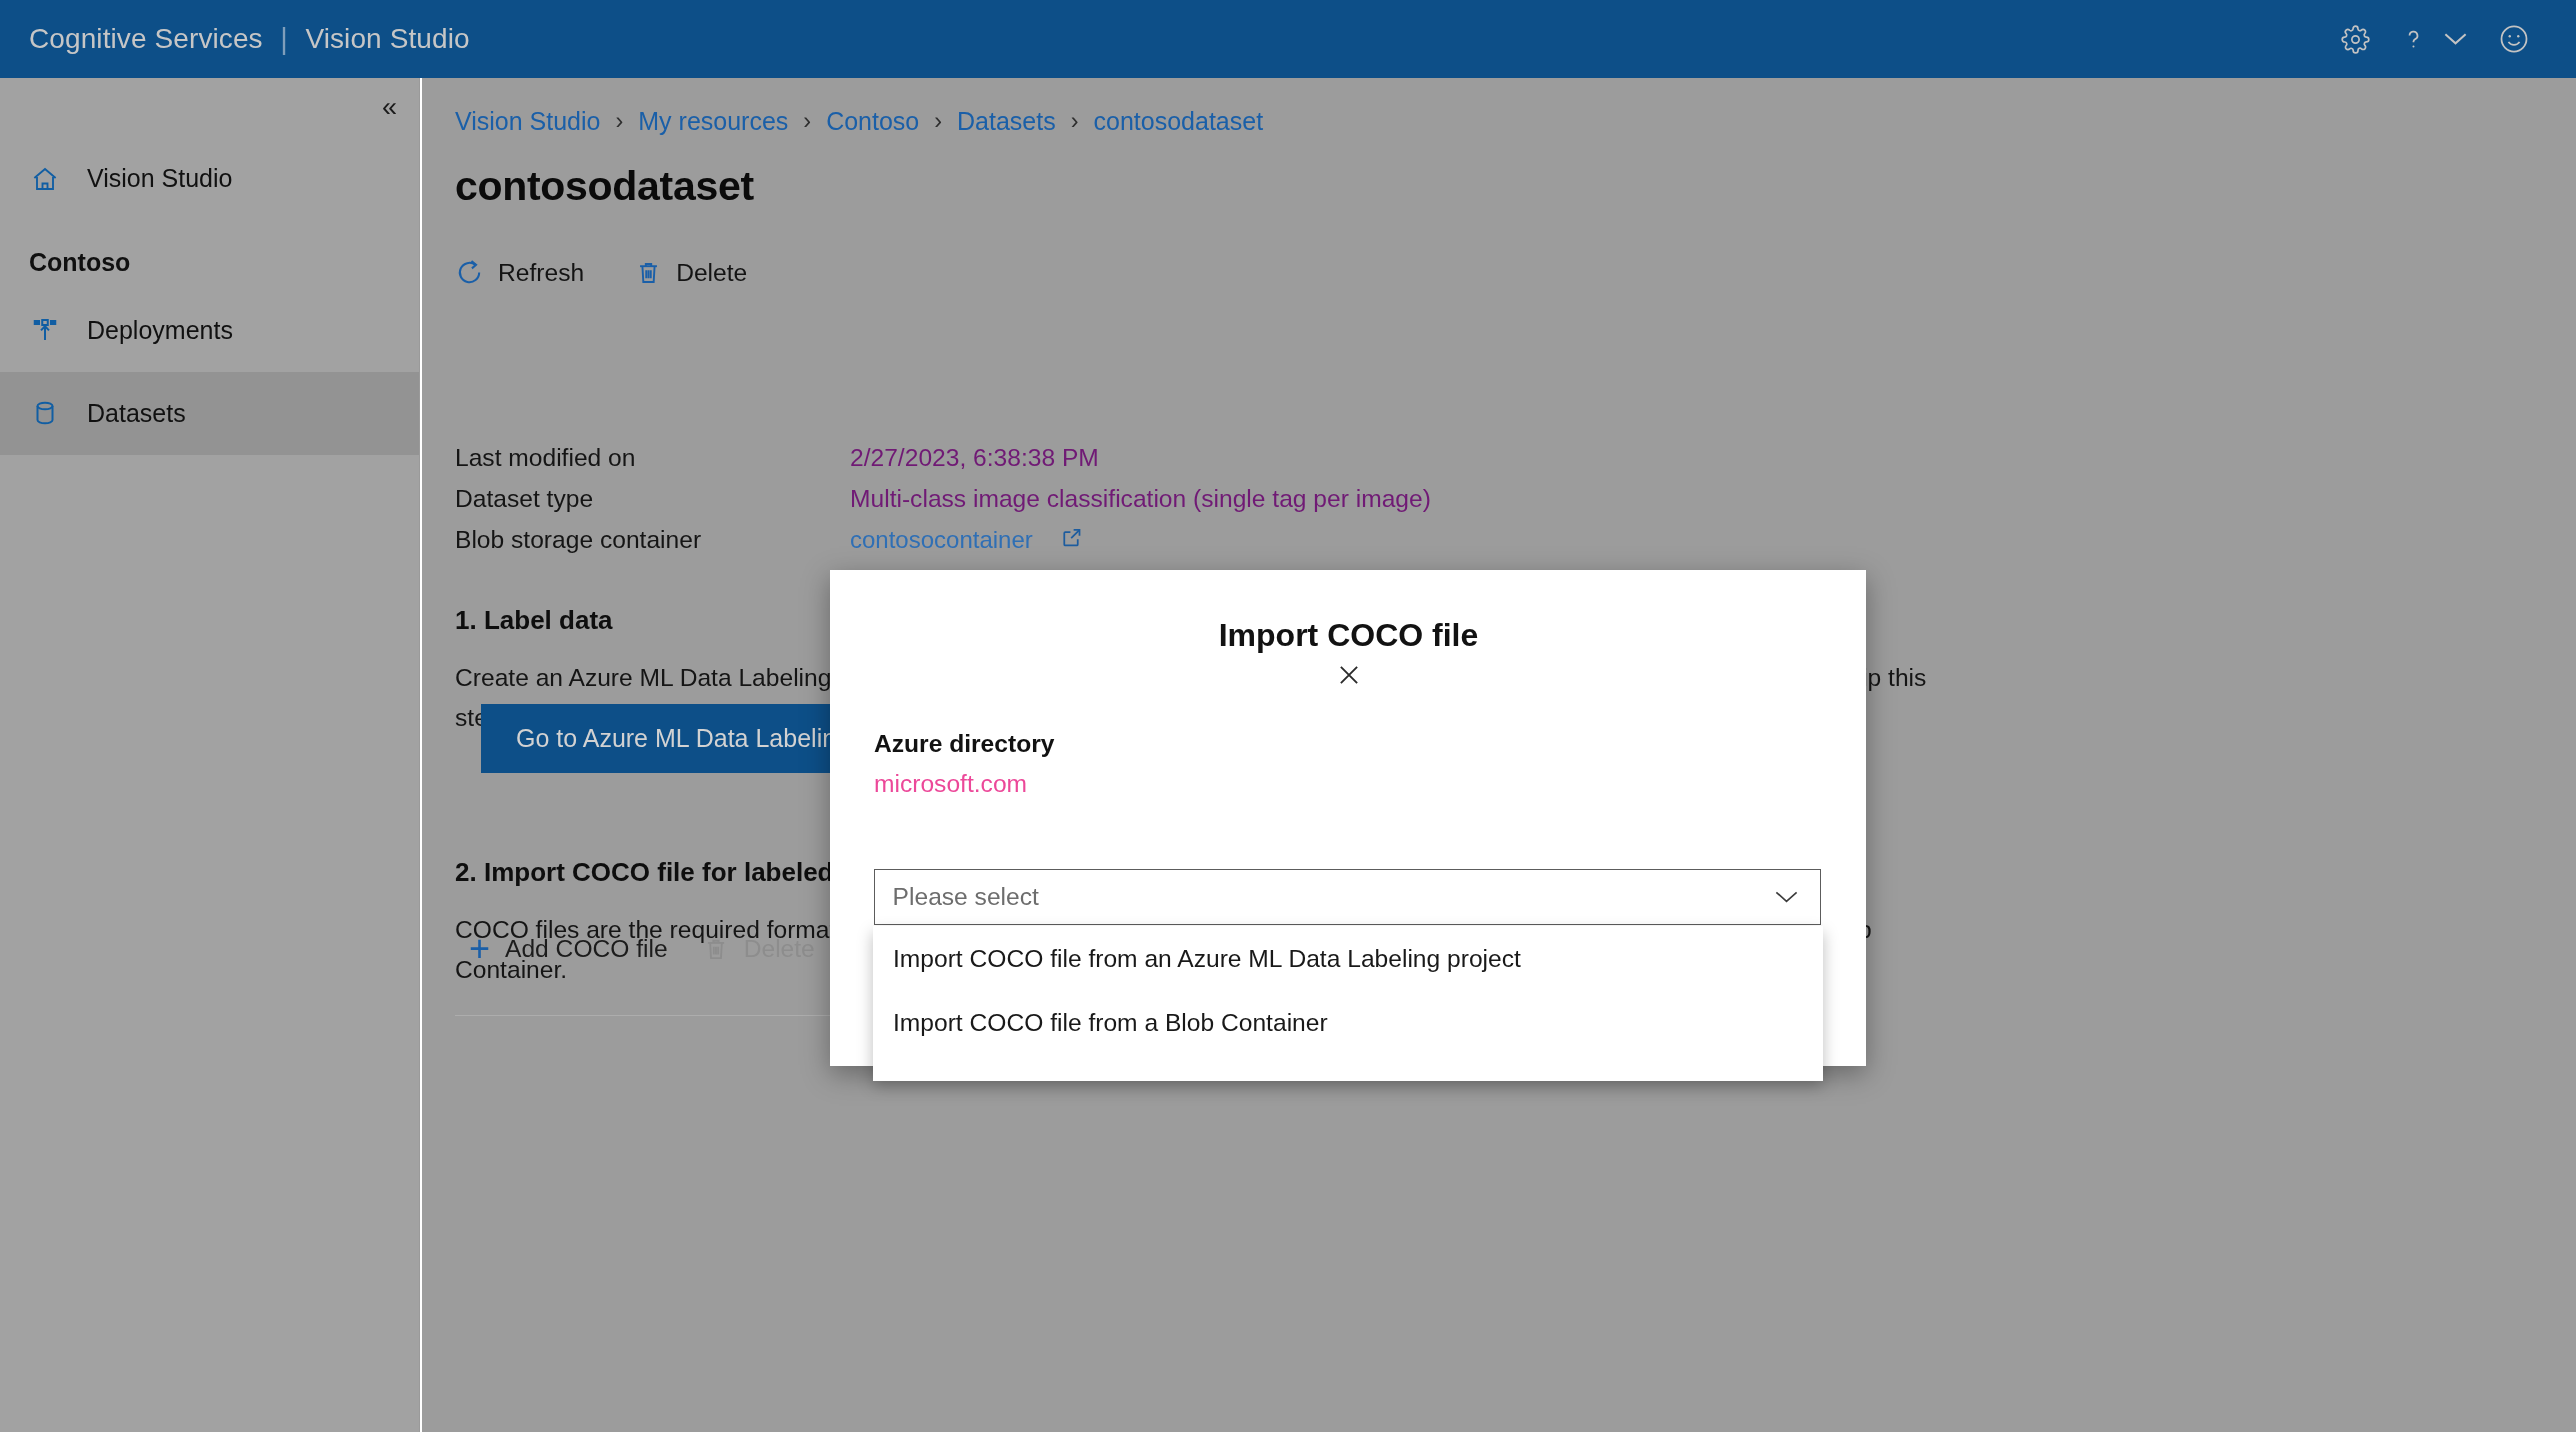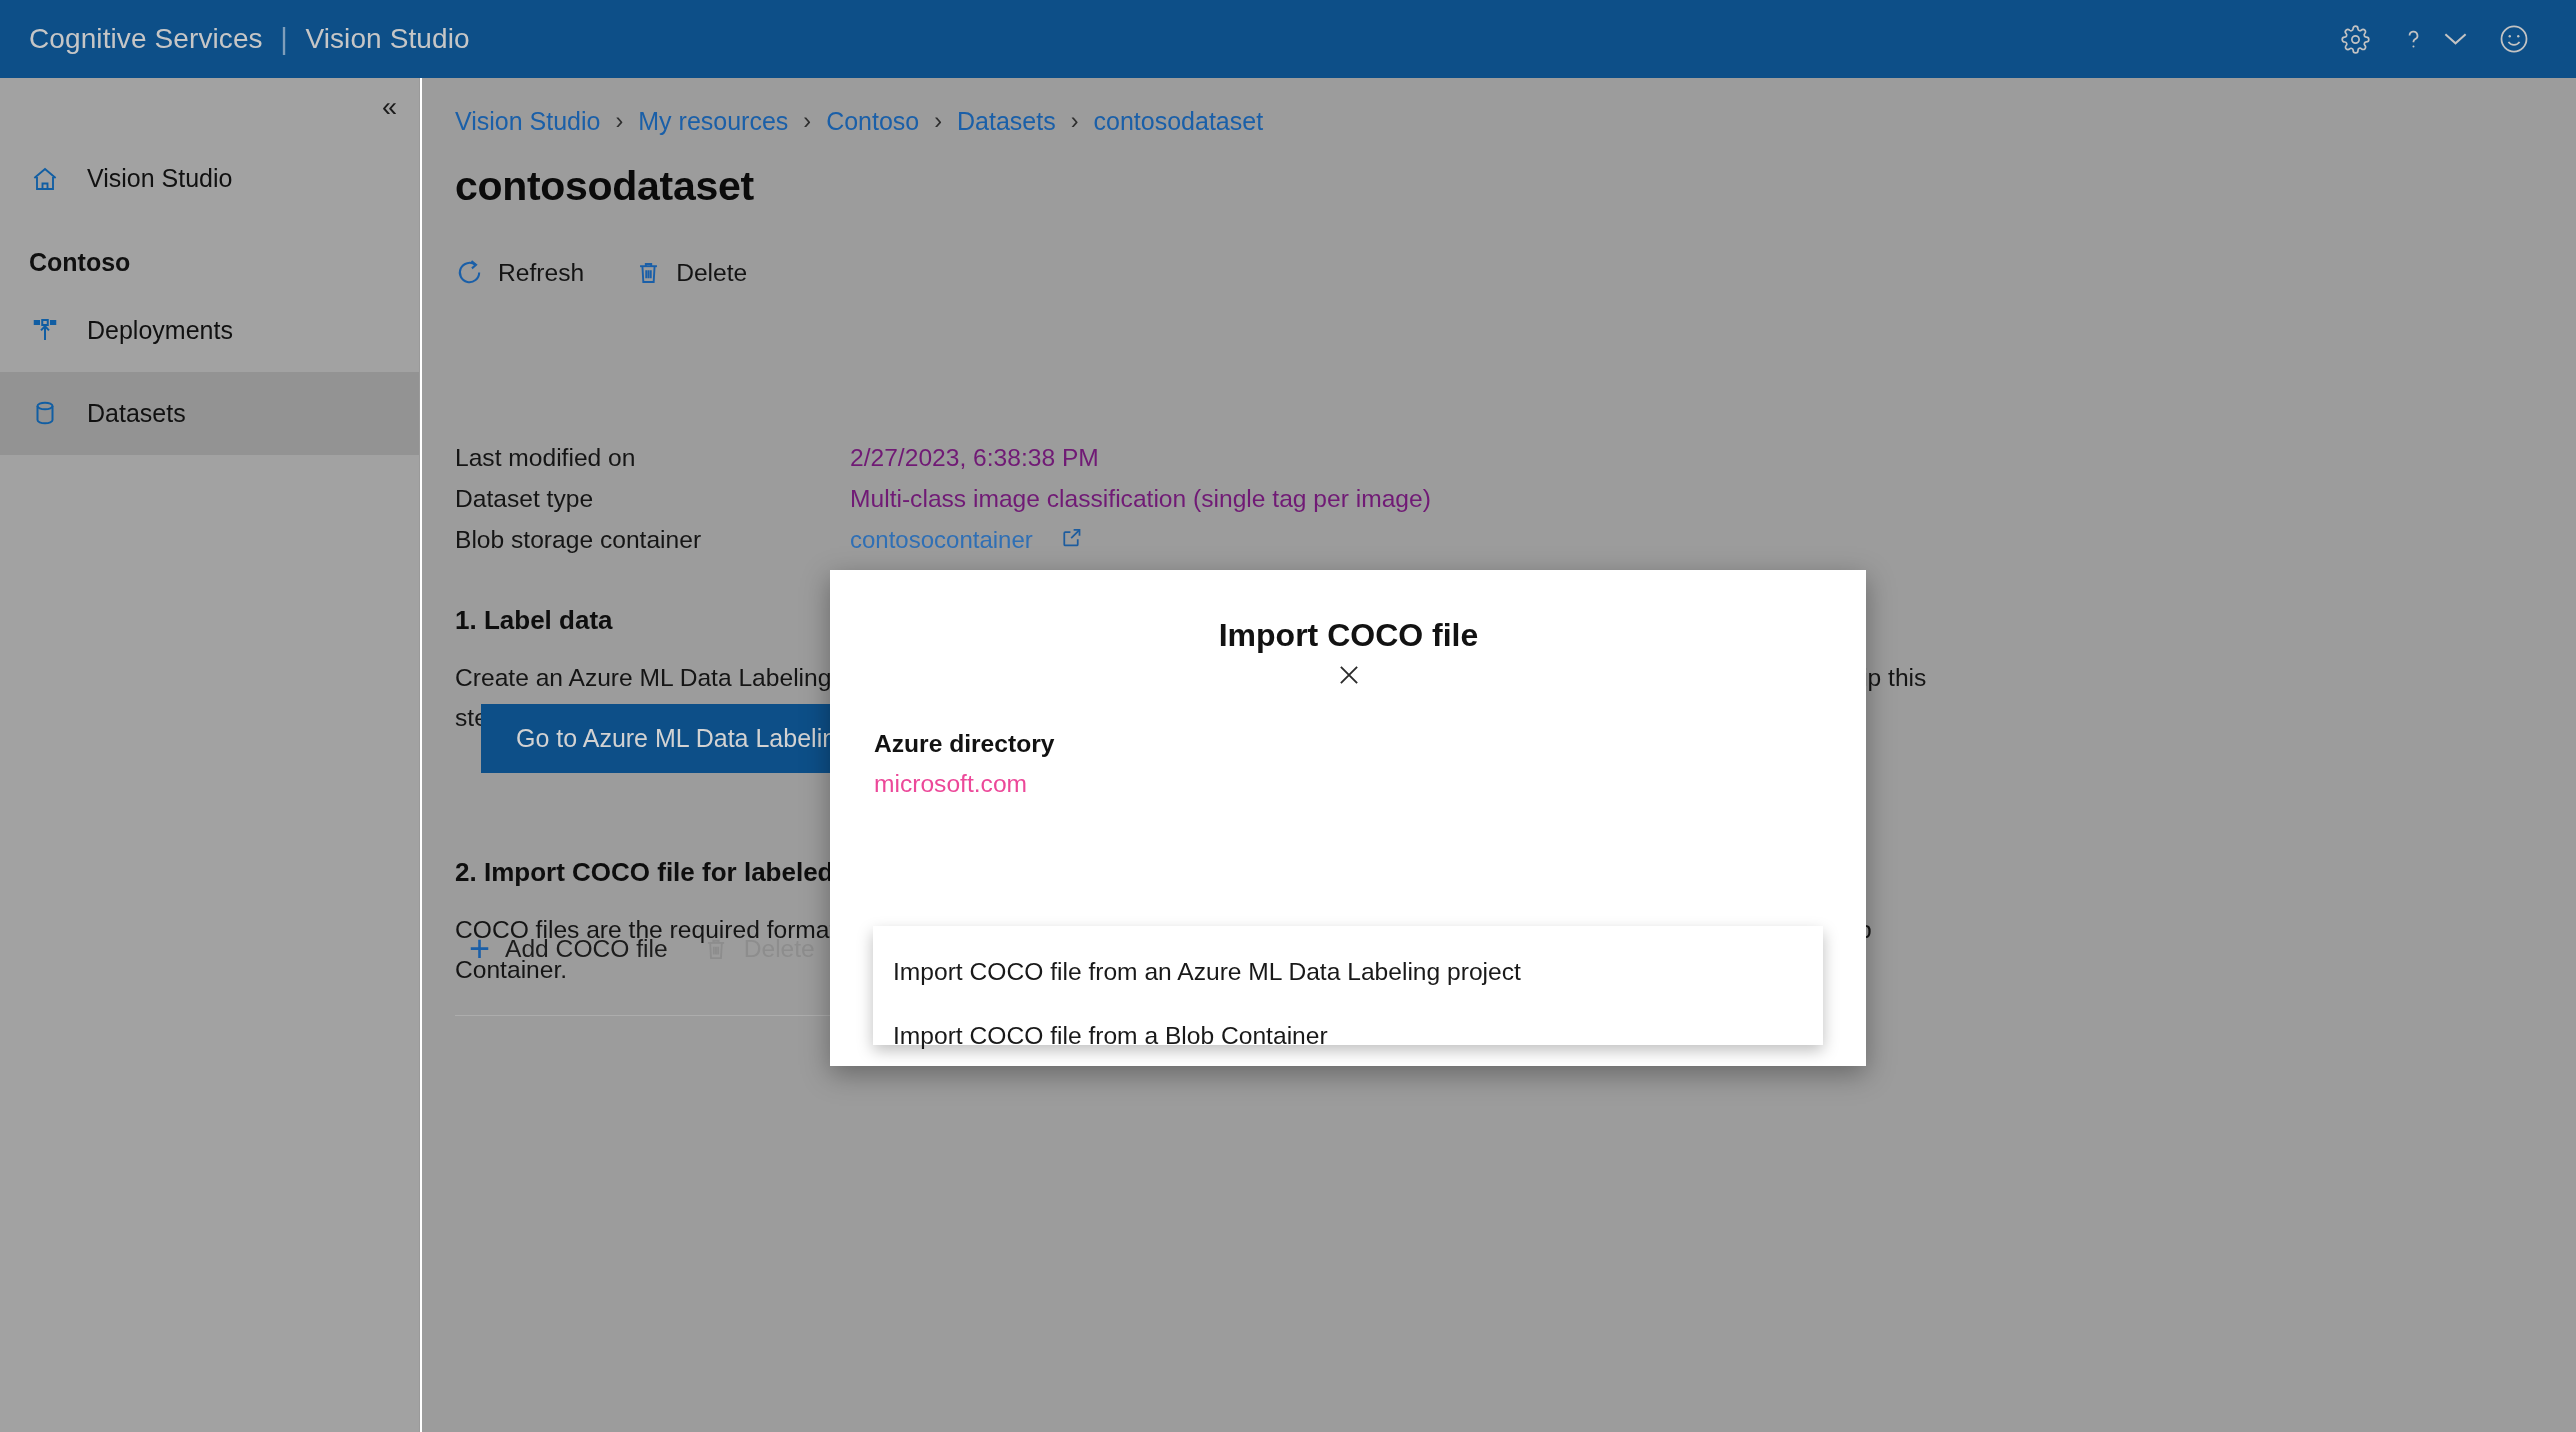--- a/index.html
+++ b/index.html
@@ -103,23 +103,23 @@
   .select-box {
     width: 100%; height: 100%;
     border: 1.2px solid #5c5c5c; background: #fff;
     display: flex; align-items: center; justify-content: space-between;
     padding: 0 20px 0 17.6px; cursor: pointer;
   }
   .select-text { font-size: 24.6px; color: #6d6d6d; }
   .chev { color: #3c3c3c; display: flex; }
 
   .dropdown {
-    position: absolute; left: 873px; top: 926px; width: 950px; height: 119px;
+    position: absolute; left: 873px; top: 926px; width: 950px; height: 155px;
     background: #fff; box-shadow: 0 5.9px 15px rgba(0,0,0,.26);
-    padding: 14px 0;
+    padding: 1px 0;
   }
   .dd-item { height: 64px; display: flex; align-items: center; padding: 0 20px; font-size: 24.6px; color: #191919; cursor: pointer; }
 </style>
 </head>
 <body>
 
 <div id="app">
 
   <div class="topbar">
     <div class="brand">
@@ -299,20 +299,30 @@
           <path d="M5.5 5.5 18.5 18.5M18.5 5.5 5.5 18.5"></path>
         </svg>
       </span>
     </div>
     <div class="modal-body">
       <div class="field-label">Azure directory</div>
       <div class="field-value">microsoft.com</div>
     </div>
   </div>
 
+  <div class="select-wrap">
+    <div class="select-box">
+      <span class="select-text">Please select</span>
+      <span class="chev">
+        <svg width="27" height="17.6" viewBox="0 0 24 14" fill="none" stroke="currentColor" stroke-width="1.5">
+          <path d="M3 3 L12 11 L21 3"></path>
+        </svg>
+      </span>
+    </div>
+  </div>
 
   <div class="dropdown">
     <div class="dd-item">Import COCO file from an Azure ML Data Labeling project</div>
     <div class="dd-item">Import COCO file from a Blob Container</div>
   </div>
 
 </div>
 
 
 </body></html>

